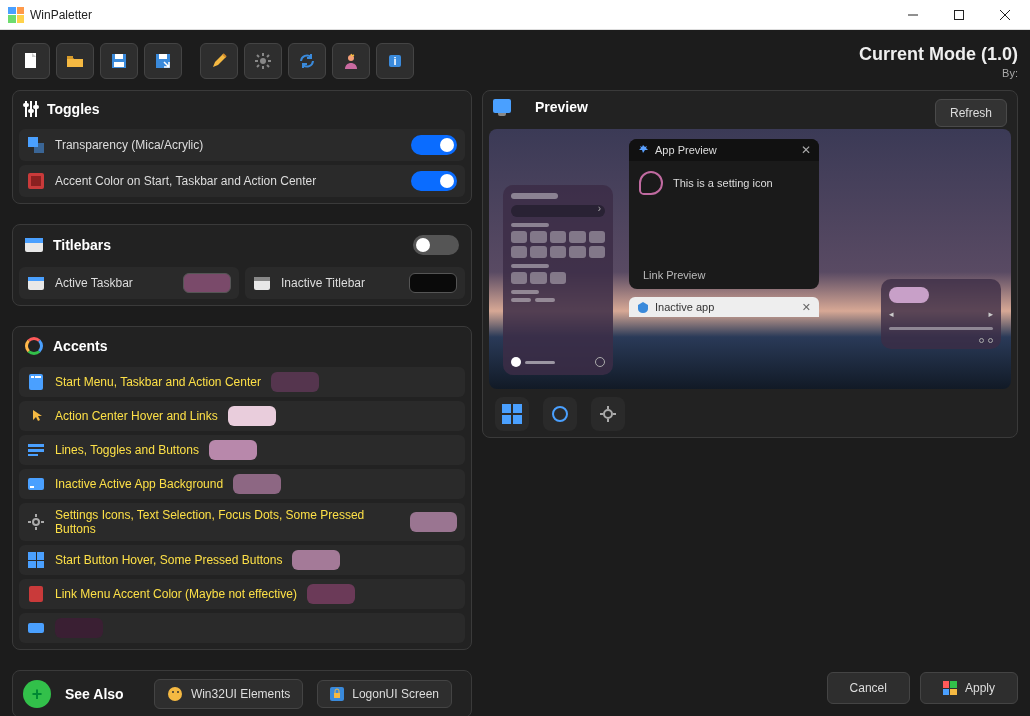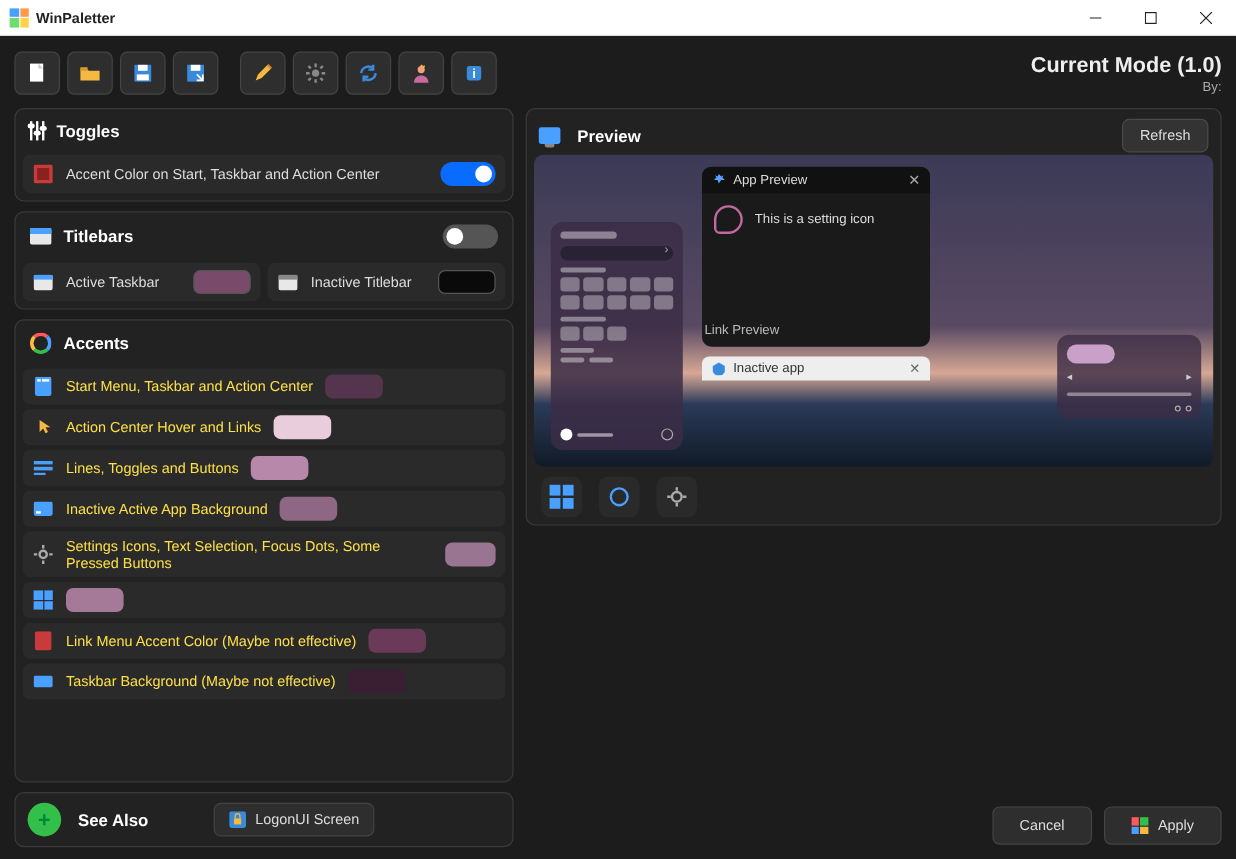--- a/index.html
+++ b/index.html
@@ -1,33 +1,33 @@
 <!DOCTYPE html>
 <html><head>
 <meta charset="utf-8">
 <style>
 * { margin:0; padding:0; box-sizing:border-box; font-family:'Segoe UI',Arial,sans-serif; }
 body { background:#fff; width:1030px; height:716px; overflow:hidden; }
 .titlebar { height:30px; background:#fff; display:flex; align-items:center; padding:0 2px; border-bottom:1px solid #ddd;}
 .titlebar .app-ico { width:16px; height:16px; margin:0 6px; display:grid; grid-template-columns:1fr 1fr; grid-template-rows:1fr 1fr; gap:1px;}
 .titlebar .app-ico span:nth-child(1){background:#4aa0ff;} .titlebar .app-ico span:nth-child(2){background:#ff9a4a;} .titlebar .app-ico span:nth-child(3){background:#6edc6e;} .titlebar .app-ico span:nth-child(4){background:#ffd24a;}
-.titlebar .title { font-size:12px; color:#222;font-weight:bold; }
+.titlebar .title { font-size:12px; color:#222; }
 .titlebar .spacer { flex:1; }
 .winbtn { width:46px; height:30px; display:flex; align-items:center; justify-content:center; color:#222; font-size:10px; }
 .winbtn svg { width:10px; height:10px; stroke:#222; stroke-width:1; fill:none;}
 .app { background:#1c1c1c; height:686px; padding:10px 12px; display:flex; flex-direction:column; gap:8px;}
 .topbar { display:flex; align-items:center; gap:6px; height:42px;}
 .tbtn { width:38px; height:36px; background:#2e2e2e; border:1px solid #444; border-radius:6px; display:flex; align-items:center; justify-content:center;}
 .tsep { width:6px; }
 .topbar .grow { flex:1; }
 .mode { text-align:right; color:#eee; }
 .mode .big { font-size:18px; font-weight:600;}
 .mode .by { font-size:11px; color:#aaa; margin-top:2px;}
 .main { display:flex; gap:10px; flex:1; min-height:0;}
-.leftcol { width:416px; display:flex; flex-direction:column; gap:8px;}
+.leftcol { width:460px; display:flex; flex-direction:column; gap:20px;}
 .rightcol { flex:1; display:flex; flex-direction:column; gap:8px;}
 .panel { background:#222; border:1px solid #3a3a3a; border-radius:8px; padding:6px;}
 .phead { display:flex; align-items:center; gap:10px; padding:4px 6px 8px 6px; color:#fff; font-weight:600; font-size:14px;}
 .row { display:flex; align-items:center; background:#2a2a2a; border-radius:6px; padding:6px 8px; gap:10px; margin-top:4px; color:#ddd; font-size:12px;}
 .row .lbl { flex:1; }
 .toggle { width:46px; height:20px; border-radius:10px; position:relative; }
 .toggle.on { background:#0a6cff;} .toggle.off { background:#555;}
 .toggle::after { content:''; position:absolute; width:14px; height:14px; border-radius:50%; background:#fff; top:3px;}
 .toggle.on::after { right:3px;} .toggle.off::after { left:3px;}
 .toggle.dark.on { background:#2a3a5a;} .toggle.dark.on::after { background:#0a0a0a;}
@@ -35,21 +35,21 @@
 .pair .row { flex:1; margin-top:0;}
 .swatch { width:48px; height:20px; border-radius:6px; border:1px solid #555;}
 .accrow { display:flex; align-items:center; gap:10px; background:#2a2a2a; border-radius:6px; padding:5px 8px; margin-top:4px; color:#fde047; font-size:12px;}
 .accrow .sw { width:48px; height:20px; border-radius:6px; }
 .ico { width:18px; height:18px; display:flex; align-items:center; justify-content:center; flex-shrink:0;}
 .sqgrid { display:grid; grid-template-columns:1fr 1fr; grid-template-rows:1fr 1fr; gap:1px; width:16px; height:16px;}
 .sqgrid span { background:#4aa0ff;}
 .seealso { display:flex; align-items:center; gap:14px; background:#222; border:1px solid #3a3a3a; border-radius:8px; padding:8px 10px;}
 .plusico { width:28px; height:28px; border-radius:50%; background:#32c04a; display:flex; align-items:center; justify-content:center; color:#083; font-weight:900; font-size:18px;}
 .pillbtn { background:#2e2e2e; border:1px solid #444; border-radius:6px; padding:6px 12px; color:#ddd; font-size:12px; display:flex; align-items:center; gap:8px;}
-.prevhead { display:flex; align-items:center; gap:14px; padding:2px 4px;}
+.prevhead { display:flex; align-items:flex-start; gap:24px; padding:2px 4px;}
 .prevhead .lbl { color:#fff; font-weight:600; font-size:14px; flex:1;}
 .refresh { background:#333; border:1px solid #4a4a4a; color:#ddd; font-size:12px; padding:6px 14px; border-radius:6px;}
 .desktop { background:linear-gradient(#3b3a56 0%, #594a63 55%, #d7a895 70%, #2a3a58 80%, #111a26 100%); border-radius:8px; height:260px; position:relative; overflow:hidden;}
 .startmenu { position:absolute; left:14px; bottom:14px; width:110px; height:190px; background:rgba(60,45,70,.85); border-radius:10px; padding:8px;}
 .smbar { height:6px; background:rgba(255,255,255,.4); border-radius:3px; margin-bottom:6px; width:50%;}
 .smsearch { height:12px; background:rgba(20,20,30,.5); border-radius:6px; margin-bottom:6px; width:100%; position:relative;}
 .smsearch::after{content:'›'; position:absolute; right:4px; top:-2px; color:#aaa; font-size:10px;}
 .smsmall{height:4px;width:40%;background:rgba(255,255,255,.4);border-radius:2px;margin-bottom:4px;}
 .smgrid { display:grid; grid-template-columns:repeat(5,1fr); gap:3px; margin-bottom:6px;}
 .smgrid span { height:12px; background:rgba(255,255,255,.35); border-radius:3px;}
@@ -58,21 +58,21 @@
 .smgrid2 span{height:12px;}
 .smbot { position:absolute; bottom:8px; left:8px; right:8px; display:flex; align-items:center; justify-content:space-between;}
 .smav { width:10px; height:10px; border-radius:50%; background:#fff;}
 .smline { height:3px; width:30px; background:rgba(255,255,255,.5); border-radius:2px; margin-left:4px;}
 .smpow { width:10px; height:10px; border:1px solid #aaa; border-radius:50%; position:relative;}
 .appwin { position:absolute; left:140px; top:10px; width:190px; height:150px; background:#1a1a1a; border-radius:8px; overflow:hidden; font-size:11px; color:#ddd;}
 .appwin .wtitle { display:flex; align-items:center; gap:6px; padding:4px 8px; background:#111;}
 .appwin .wx { margin-left:auto; color:#aaa; font-size:12px;}
 .appwin .body { padding:10px; display:flex; gap:10px; align-items:center;}
 .palette-ico { width:24px; height:24px; border:2px solid #c06aa0; border-radius:50% 50% 50% 20%; position:relative;}
-.appwin .link { position:absolute; bottom:8px; left:2px; color:#bbb;margin-top:20px;}
+.appwin .link { position:absolute; bottom:8px; left:14px; color:#bbb;margin-top:20px;}
 .inact { position:absolute; left:140px; top:168px; width:190px; height:20px; background:#eee; border-radius:6px 6px 0 0; display:flex; align-items:center; gap:6px; padding:0 8px; font-size:11px; color:#333;}
 .inact .wx { margin-left:auto; color:#666;}
 .flyout { position:absolute; right:10px; bottom:40px; width:120px; height:70px; background:rgba(60,45,70,.8); border-radius:10px; padding:8px;}
 .flyout .pill { width:40px; height:16px; background:#c8a0c8; border-radius:8px; margin-bottom:6px;}
 .flyout .slider { height:3px; background:rgba(255,255,255,.4); border-radius:2px; position:relative; margin:8px 0;}
 .flyout .ctrl { display:flex; justify-content:space-between; font-size:9px; color:#ccc;}
 .flyout .dots { display:flex; gap:4px; justify-content:flex-end; margin-top:4px;}
 .flyout .dots span{width:5px;height:5px;border:1px solid #aaa;border-radius:50%;}
 .tbicons { display:flex; gap:14px; padding:8px 0 0 6px;}
 .tbico { width:34px; height:34px; background:#2a2a2a; border-radius:8px; display:flex; align-items:center; justify-content:center;}
@@ -201,20 +201,30 @@
             <span class="sliders-ico">
               <span></span>
               <span></span>
               <span></span>
             </span>
             <span>Toggles</span>
           </div>
         <div class="row">
           <span class="ico">
               <svg width="16" height="16">
+                <rect x="0" y="0" width="10" height="10" fill="#4aa0ff"></rect>
+                <rect x="6" y="6" width="10" height="10" fill="#4aa0ff" opacity=".5"></rect>
+              </svg>
+            </span>
+          <span class="lbl">Transparency (Mica/Acrylic)</span>
+          <span class="toggle on"></span>
+        </div>
+        <div class="row">
+          <span class="ico">
+              <svg width="16" height="16">
                 <rect width="16" height="16" fill="#c93a3a" rx="2"></rect>
                 <rect x="3" y="3" width="10" height="10" fill="#8a2020"></rect>
               </svg>
             </span>
           <span class="lbl">Accent Color on Start, Taskbar and Action Center</span>
           <span class="toggle on"></span>
         </div>
       </div>
 
       <div class="panel">
@@ -316,46 +326,54 @@
           </div>
         <div class="accrow">
             <span class="ico">
               <span class="sqgrid">
                 <span></span>
                 <span></span>
                 <span></span>
                 <span></span>
               </span>
             </span>
+            <span class="lbl">Start Button Hover, Some Pressed Buttons</span>
             <span class="sw" style="background:#a47a98"></span>
           </div>
         <div class="accrow">
             <span class="ico">
               <svg width="14" height="16">
                 <rect width="14" height="16" fill="#c93a3a" rx="2"></rect>
               </svg>
             </span>
             <span class="lbl">Link Menu Accent Color (Maybe not effective)</span>
             <span class="sw" style="background:#6b3a58"></span>
           </div>
         <div class="accrow">
             <span class="ico">
               <svg width="16" height="10">
                 <rect width="16" height="10" fill="#4aa0ff" rx="2"></rect>
               </svg>
             </span>
-            <span class="lbl">Taskbar Background (Maybe not effective)</span>
             <span class="sw" style="background:#3a1f33"></span>
           </div>
       </div>
 
       <div class="seealso">
         <span class="plusico">+</span>
         <span style="color:#fff;font-weight:600;font-size:14px">See Also</span>
         <span style="flex:.2"></span>
+        <div class="pillbtn">
+            <svg width="16" height="16">
+              <circle cx="8" cy="8" r="7" fill="#f5b942"></circle>
+              <circle cx="6" cy="6" r="1" fill="#333"></circle>
+              <circle cx="11" cy="6" r="1" fill="#333"></circle>
+            </svg>
+            <span>Win32UI Elements</span>
+          </div>
         <div class="pillbtn">
             <svg width="14" height="14">
               <rect width="14" height="14" fill="#3a8adb" rx="2"></rect>
               <rect x="4" y="6" width="6" height="5" fill="#f5b942"></rect>
               <path d="M5 6v-2a2 2 0 0 1 4 0v2" fill="none" stroke="#f5b942"></path>
             </svg>
             <span>LogonUI Screen</span>
           </div>
       </div>
     </div>

